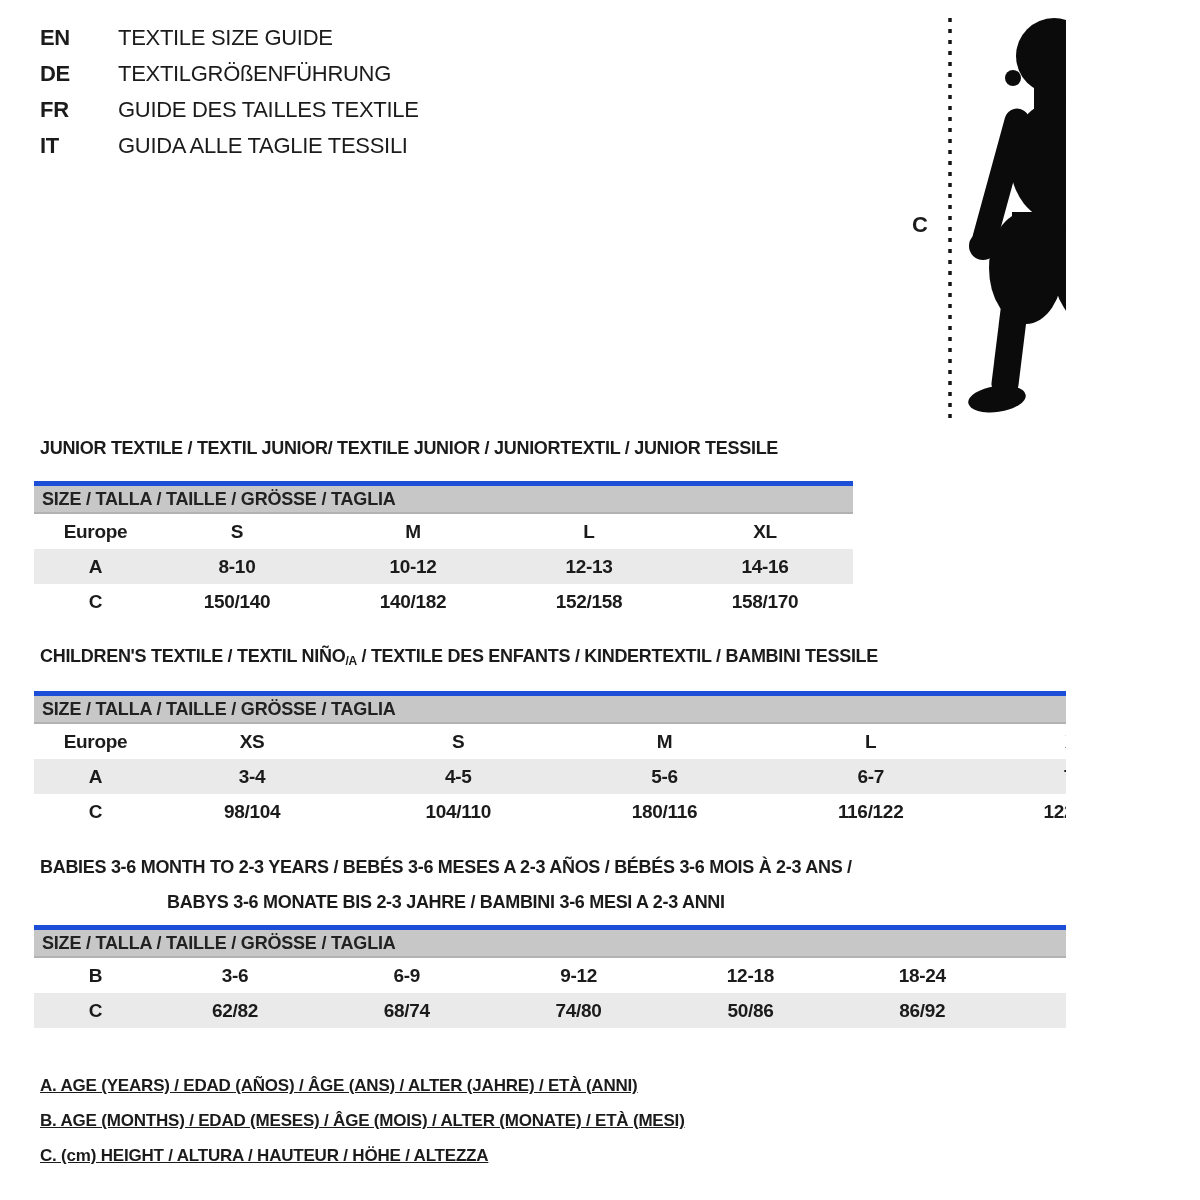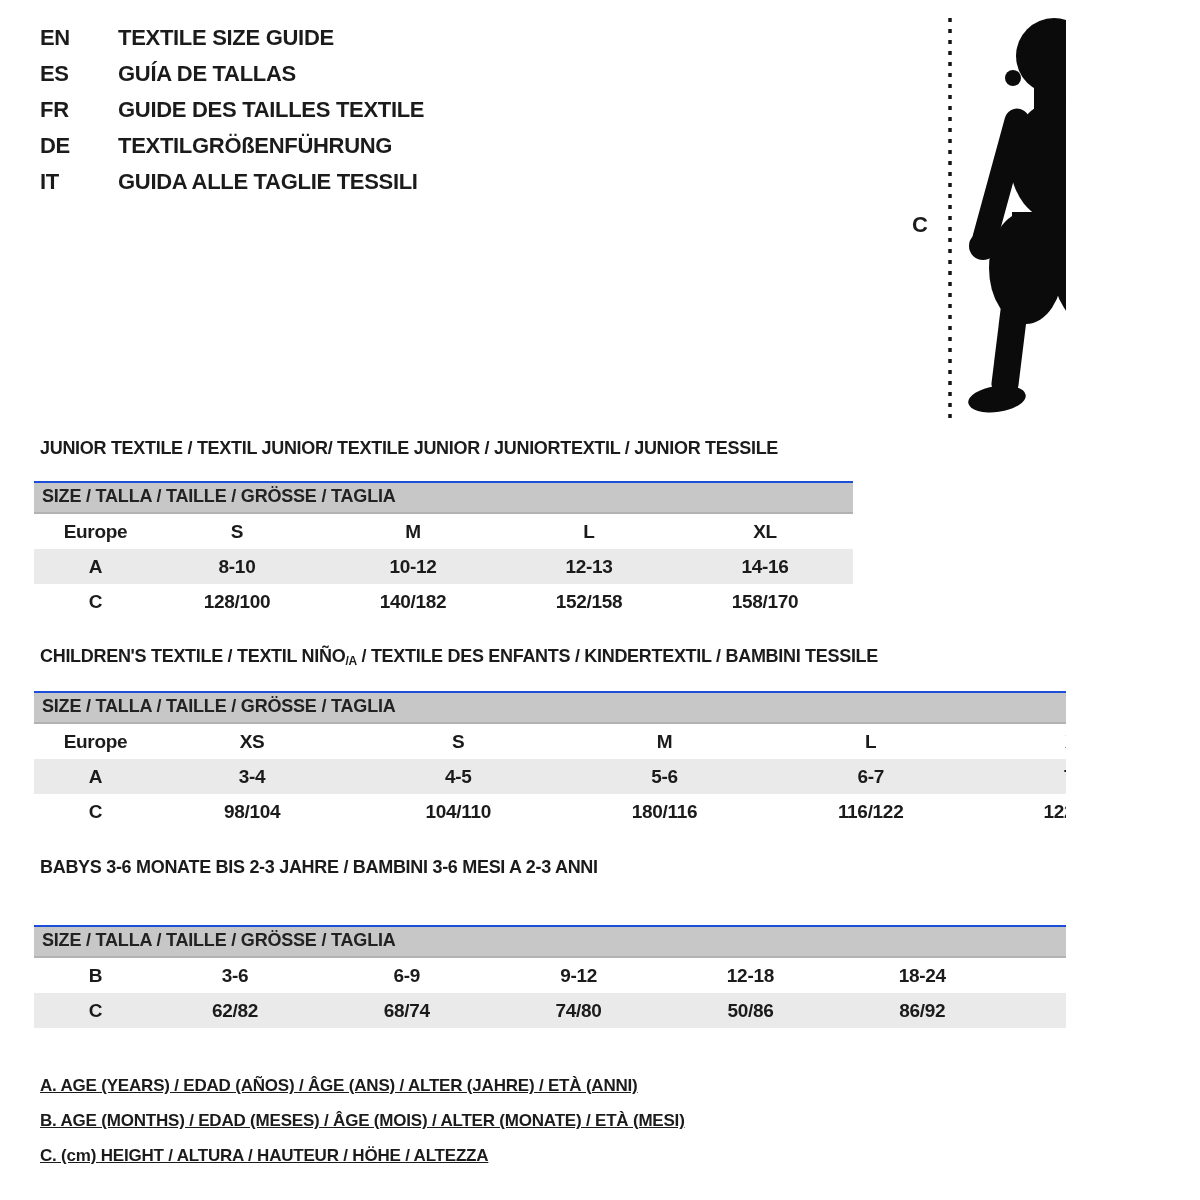--- a/index.html
+++ b/index.html
@@ -4,32 +4,32 @@
 <style>
   html,body{margin:0;padding:0;background:#fff;}
   #canvas{
     position:relative;width:1066px;height:1200px;background:#ffffff;
     font-family:"Liberation Sans",sans-serif;color:#1b1b1b;overflow:hidden;
   }
   
   .lang-list{position:absolute;left:40px;top:20px;}
   .lang-row{display:flex;height:36px;line-height:36px;white-space:nowrap;}
   .lang-code{width:78px;font-weight:bold;font-size:22px;letter-spacing:-0.3px;}
-  .lang-title{font-weight:bold;font-size:22px;letter-spacing:-0.3px;text-align:right;}
+  .lang-title{font-weight:normal;font-size:22px;letter-spacing:-0.3px;text-align:right;}
   
   .dash-line{position:absolute;left:946px;top:14px;}
   .measure-c{position:absolute;left:912px;top:212px;font-weight:bold;font-size:22px;}
   .baby{position:absolute;left:962px;top:16px;}
   
   .sec-title{position:absolute;font-weight:bold;font-size:18px;letter-spacing:-0.3px;white-space:nowrap;text-align:center;}
   .sec-title .sub{font-size:12px;vertical-align:-3px;}
   .babies-title{line-height:35px;}
   .size-bar{
     position:absolute;box-sizing:border-box;height:33px;line-height:27px;
-    background:#c7c7c7;border-top:2px solid #1d4ed8;border-bottom:2px solid #b2b2b2;
+    background:#c7c7c7;border-top:5px solid #1d4ed8;border-bottom:2px solid #b2b2b2;
     font-weight:bold;font-size:18px;letter-spacing:-0.2px;padding-left:8px;color:#222;
   }
   table.t{position:absolute;border-collapse:collapse;table-layout:fixed;}
   table.t td{
     height:35px;padding:0;text-align:center;font-weight:bold;font-size:19px;
     letter-spacing:-0.3px;white-space:nowrap;color:#1b1b1b;
   }
   table.t td.lbl{text-align:center;padding-left:8px;}
   table.t col.c-lbl{width:115px;}
   table.t tr.alt{background:#eaeaea;}
@@ -41,30 +41,26 @@
 <body>
 
 <div id="canvas">
 
   <div class="lang-list">
     <div class="lang-row">
       <span class="lang-code">EN</span>
       <span class="lang-title">TEXTILE SIZE GUIDE</span>
     </div>
     <div class="lang-row">
-      <span class="lang-code">ES</span>
-      <span class="lang-title">GUÍA DE TALLAS</span>
+      <span class="lang-code">DE</span>
+      <span class="lang-title">TEXTILGRÖßENFÜHRUNG</span>
     </div>
     <div class="lang-row">
       <span class="lang-code">FR</span>
       <span class="lang-title">GUIDE DES TAILLES TEXTILE</span>
-    </div>
-    <div class="lang-row">
-      <span class="lang-code">DE</span>
-      <span class="lang-title">TEXTILGRÖßENFÜHRUNG</span>
     </div>
     <div class="lang-row">
       <span class="lang-code">IT</span>
       <span class="lang-title">GUIDA ALLE TAGLIE TESSILI</span>
     </div>
   </div>
 
   <svg class="dash-line" width="8" height="408" viewBox="0 0 8 408">
     <line x1="4" y1="4" x2="4" y2="404" stroke="#141414" stroke-width="3.5" stroke-dasharray="4 7"></line>
   </svg>
@@ -117,21 +113,21 @@
     </tr>
     <tr class="alt">
       <td class="lbl">A</td>
       <td>8-10</td>
       <td>10-12</td>
       <td>12-13</td>
       <td>14-16</td>
     </tr>
     <tr>
       <td class="lbl">C</td>
-      <td>128/100</td>
+      <td>150/140</td>
       <td>140/182</td>
       <td>152/158</td>
       <td>158/170</td>
     </tr>
   </tbody>
     </table>
 
   <div class="sec-title" style="left:40px;top:646px;">
     <span>CHILDREN'S TEXTILE / TEXTIL NIÑO</span><span class="sub">/A</span><span> / TEXTILE DES ENFANTS / KINDERTEXTIL / BAMBINI TESSILE</span>
   </div>
@@ -167,20 +163,21 @@
       <td>98/104</td>
       <td>104/110</td>
       <td>180/116</td>
       <td>116/122</td>
       <td>122/128</td>
     </tr>
   </tbody>
     </table>
 
   <div class="sec-title babies-title" style="left:40px;top:850px;">
+    <div>BABIES 3-6 MONTH TO 2-3 YEARS / BEBÉS 3-6 MESES A 2-3 AÑOS / BÉBÉS 3-6 MOIS À 2-3 ANS /</div>
     <div>BABYS 3-6 MONATE BIS 2-3 JAHRE / BAMBINI 3-6 MESI A 2-3 ANNI</div>
   </div>
   <div class="size-bar" style="left:34px;top:925px;width:1146px;">SIZE / TALLA / TAILLE / GRÖSSE / TAGLIA</div>
   <table class="t" style="left:34px;top:958px;width:1146px;">
     <colgroup>
         <col class="c-lbl">
         <col>
         <col>
         <col>
         <col>

